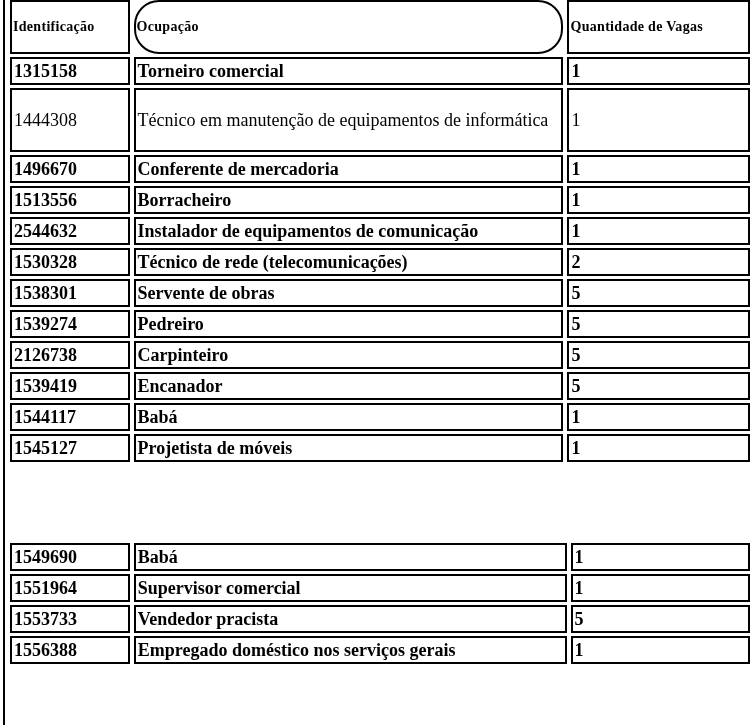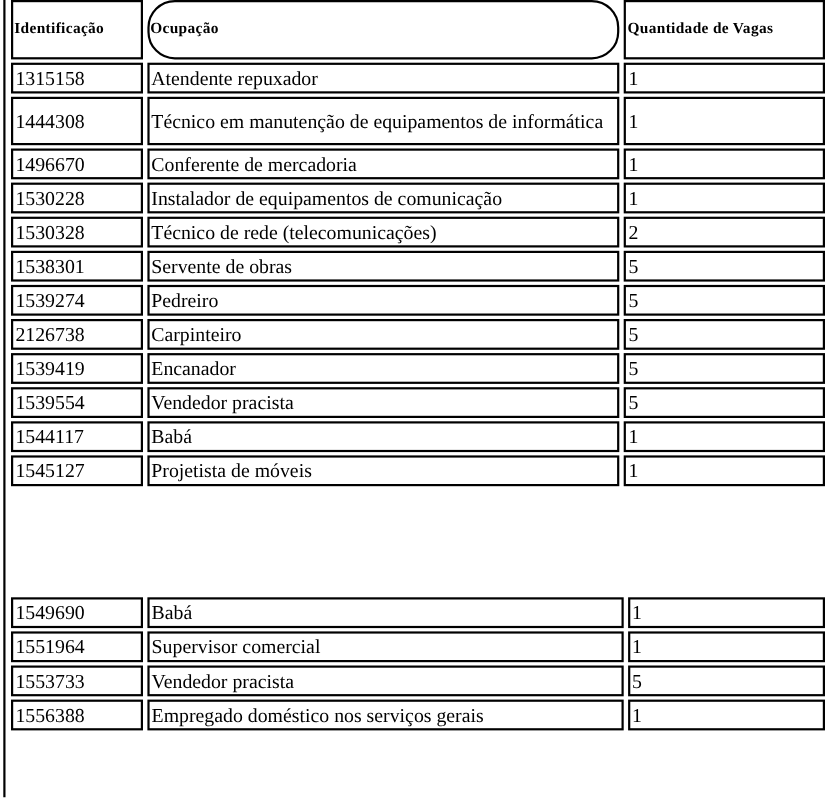--- a/index.html
+++ b/index.html
@@ -53,22 +53,22 @@
       letter-spacing: 0.3px;
     }
     #top-table { top: -3px; left: 6px; }
     #bottom-table { top: 540px; left: 6px; }
     .col-id { width: 120px; }
     .col-occ { width: 434px; }
     .col-qty-a { width: 184px; }
     .col-qty-b { width: 180px; }
     th.h-occ { padding-left: 26px; border-radius: 25px; }
     tr.hdr th { height: 54px; }
-    tr.r td { height: 28px; }
-    tr.r2 td { height: 44px; line-height: 24px; }
+    tr.r td { height: 28px; font-weight: bold; }
+    tr.r2 td { height: 64px; line-height: 24px; }
   </style>
 </head>
 <body>
 
 <div class="frame"></div>
 
 <table class="grid" id="top-table">
   <colgroup>
     <col class="col-id">
       <col class="col-occ">
@@ -77,35 +77,40 @@
   <thead>
     <tr class="hdr">
       <th>Identificação</th>
       <th class="h-occ">Ocupação</th>
       <th>Quantidade de Vagas</th>
     </tr>
   </thead>
   <tbody id="top-body">
       <tr class="r">
         <td>1315158</td>
-        <td>Atendente repuxador</td>
+        <td>Torneiro comercial</td>
         <td>1</td>
       </tr>
       <tr class="r2">
         <td>1444308</td>
         <td>Técnico em manutenção de equipamentos de informática</td>
         <td>1</td>
       </tr>
       <tr class="r">
         <td>1496670</td>
         <td>Conferente de mercadoria</td>
         <td>1</td>
       </tr>
       <tr class="r">
-        <td>1530228</td>
+        <td>1513556</td>
+        <td>Borracheiro</td>
+        <td>1</td>
+      </tr>
+      <tr class="r">
+        <td>2544632</td>
         <td>Instalador de equipamentos de comunicação</td>
         <td>1</td>
       </tr>
       <tr class="r">
         <td>1530328</td>
         <td>Técnico de rede (telecomunicações)</td>
         <td>2</td>
       </tr>
       <tr class="r">
         <td>1538301</td>
@@ -118,25 +123,20 @@
         <td>5</td>
       </tr>
       <tr class="r">
         <td>2126738</td>
         <td>Carpinteiro</td>
         <td>5</td>
       </tr>
       <tr class="r">
         <td>1539419</td>
         <td>Encanador</td>
-        <td>5</td>
-      </tr>
-      <tr class="r">
-        <td>1539554</td>
-        <td>Vendedor pracista</td>
         <td>5</td>
       </tr>
       <tr class="r">
         <td>1544117</td>
         <td>Babá</td>
         <td>1</td>
       </tr>
       <tr class="r">
         <td>1545127</td>
         <td>Projetista de móveis</td>

